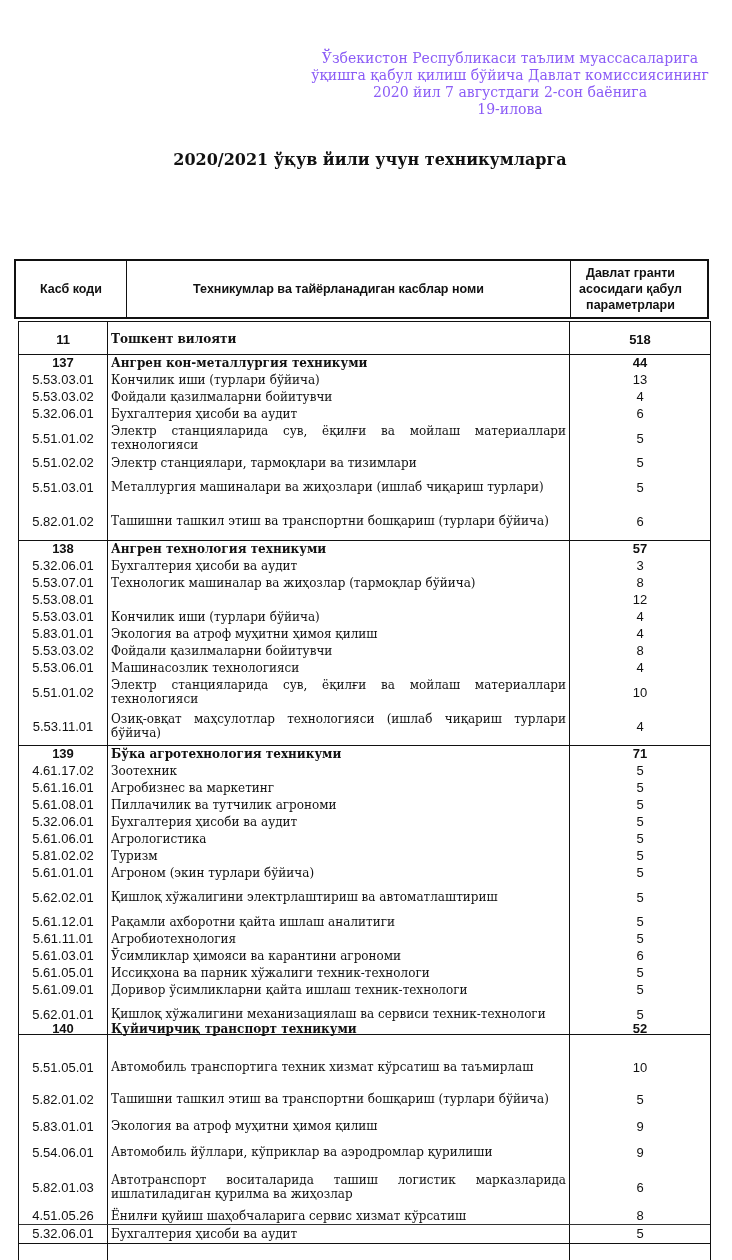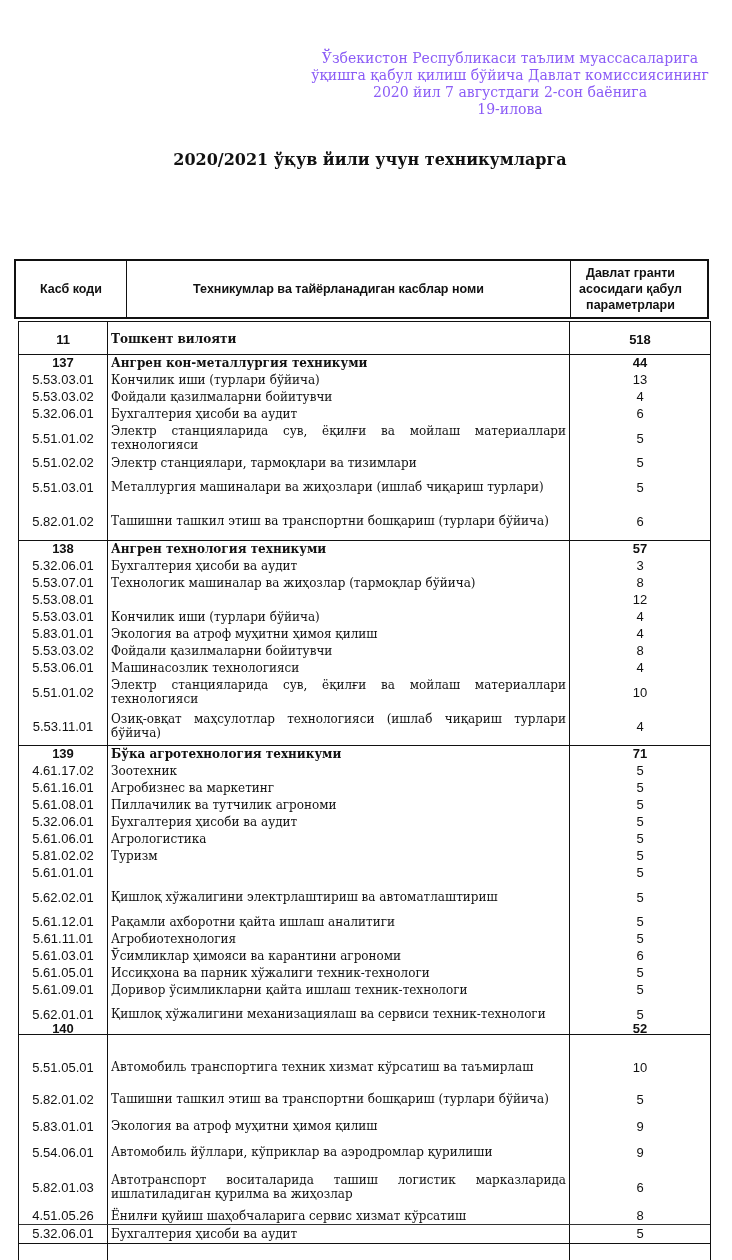--- a/index.html
+++ b/index.html
@@ -224,20 +224,23 @@
     </div>
     <div class="row" style="top: 526px; height: 17px;">
       <div class="code">5.81.02.02</div>
       <div class="name">
         <span>Туризм</span>
       </div>
       <div class="val">5</div>
     </div>
     <div class="row" style="top: 543px; height: 17px;">
       <div class="code">5.61.01.01</div>
+      <div class="name">
+        <span>Агроном (экин турлари бўйича)</span>
+      </div>
       <div class="val">5</div>
     </div>
     <div class="row" style="top: 560px; height: 32px;">
       <div class="code">5.62.02.01</div>
       <div class="name">
         <span>Қишлоқ хўжалигини электрлаштириш ва автоматлаштириш</span>
       </div>
       <div class="val">5</div>
     </div>
     <div class="row" style="top: 592px; height: 17px;">
@@ -277,20 +280,23 @@
     </div>
     <div class="row" style="top: 677px; height: 32px;">
       <div class="code">5.62.01.01</div>
       <div class="name">
         <span>Қишлоқ хўжалигини механизациялаш ва сервиси техник-технологи</span>
       </div>
       <div class="val">5</div>
     </div>
     <div class="row bold" style="top: 699px; height: 17px;">
       <div class="code">140</div>
+      <div class="name">
+        <span>Қуйичирчиқ транспорт техникуми</span>
+      </div>
       <div class="val">52</div>
     </div>
     <div class="row" style="top: 730px; height: 32px;">
       <div class="code">5.51.05.01</div>
       <div class="name">
         <span>Автомобиль транспортига техник хизмат кўрсатиш ва таъмирлаш</span>
       </div>
       <div class="val">10</div>
     </div>
     <div class="row" style="top: 762px; height: 32px;">

